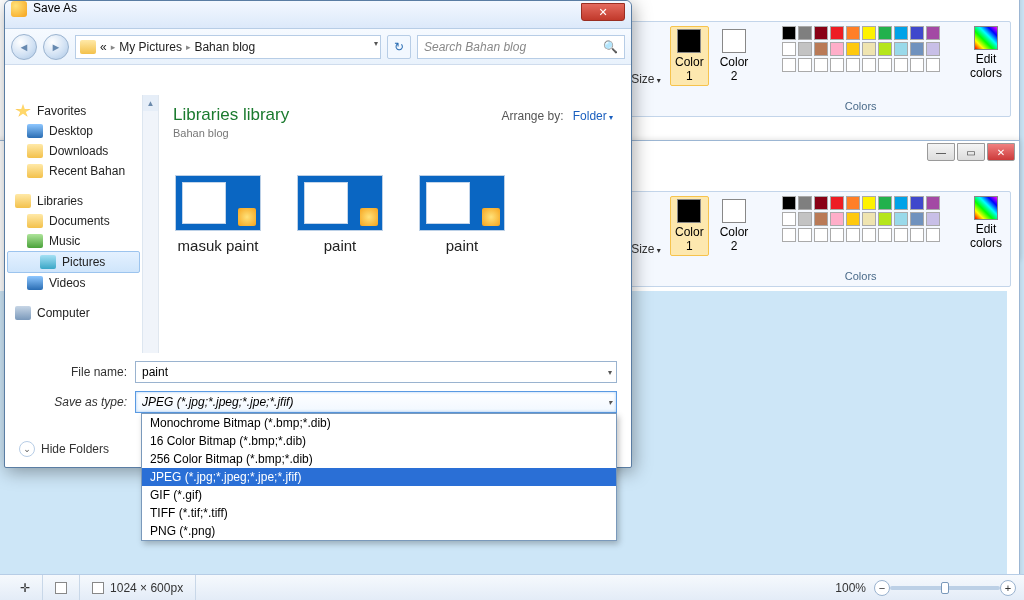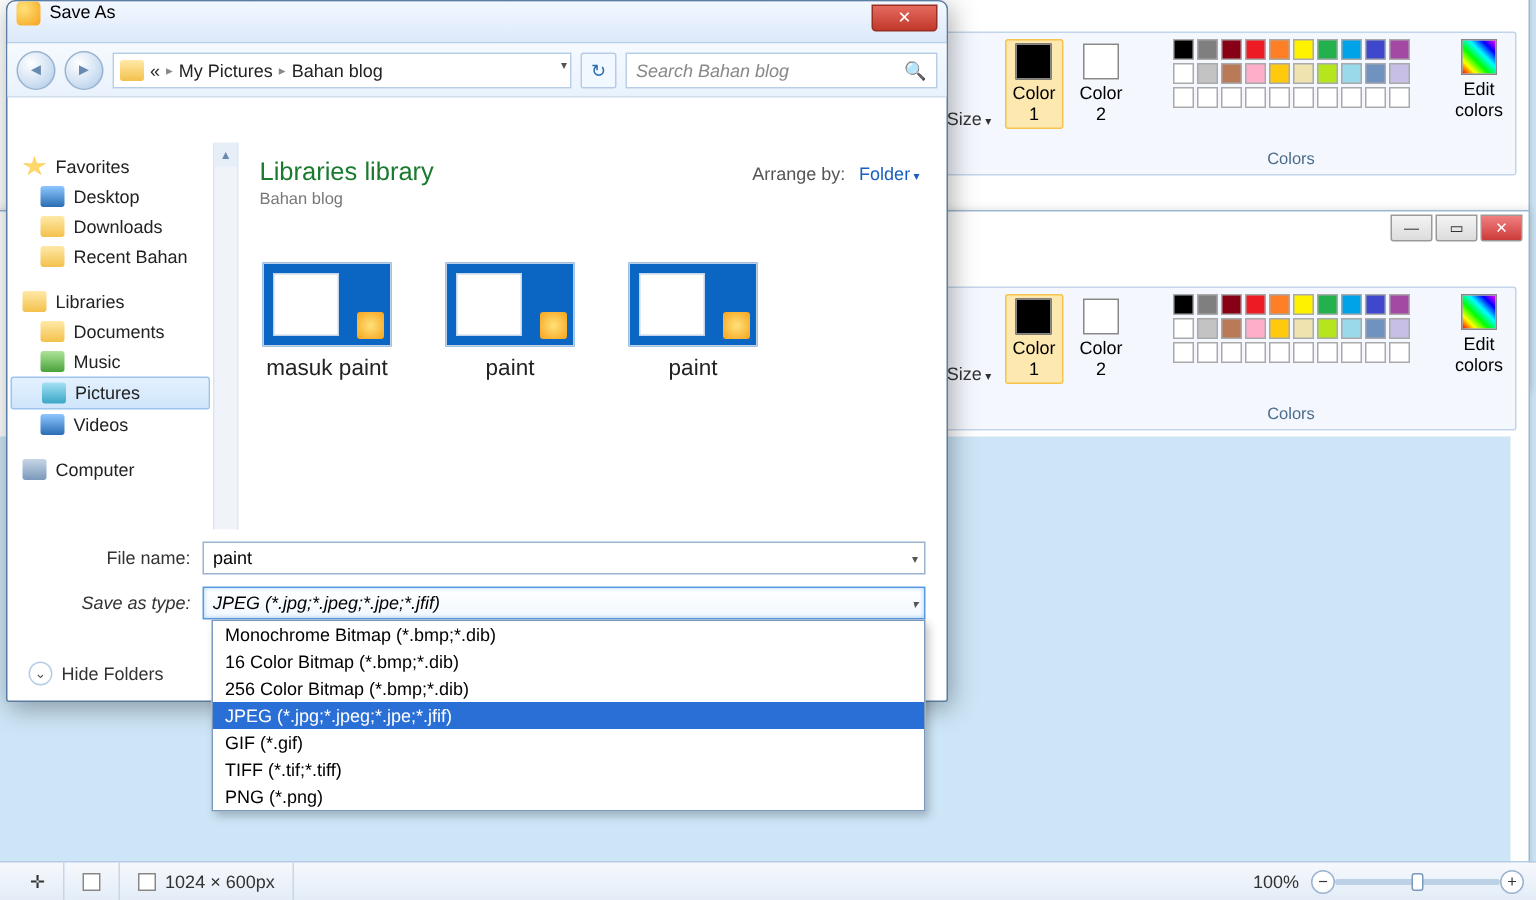--- a/index.html
+++ b/index.html
@@ -62,21 +62,21 @@
 .toolbar-right { position: absolute; right: 8px; top: 5px; display: flex; gap: 6px; align-items: center; }
 .view-btn { width: 30px; height: 20px; border: 1px solid #c3d5ea; background: #f2f8ff; border-radius: 2px; display: flex; align-items: center; justify-content: center; font-size: 10px; color: #3a6a9e; }
 .help-btn { width: 20px; height: 20px; border-radius: 10px; background: radial-gradient(circle at 30% 30%, #8ec7ff, #2a6db3); color: #fff; display: flex; align-items: center; justify-content: center; font-size: 12px; }
 
 .body { position: absolute; top: 94px; left: 0; right: 0; height: 258px; display: flex; }
 .sidebar { width: 154px; border-right: 1px solid #e0e7ef; overflow: hidden; padding: 6px 0; position: relative; }
 .sb-scroll { position: absolute; right: 0; top: 0; width: 16px; height: 100%; background: #f0f4fa; border-left: 1px solid #dde6f0; }
 .sb-scroll .arr { height: 16px; display: flex; align-items: center; justify-content: center; font-size: 8px; color: #6a89ab; background: #e6eef8; }
 .sb-item { display: flex; align-items: center; gap: 6px; padding: 3px 6px 3px 22px; color: #222; position: relative; }
 .sb-item.head { padding-left: 10px; }
-.sb-item.sel { background: linear-gradient(#e4f1ff,#cfe5fb); border: 1px solid #9cc4ee; border-radius: 2px; margin: 0 18px 0 2px; padding-left: 20px; }
+.sb-item.sel { background: linear-gradient(#e4f1ff,#cfe5fb); border: 1px solid #9cc4ee; border-radius: 2px; margin: 0 18px 0 2px; padding-left: 32px; }
 .sb-ico { width: 16px; height: 14px; }
 .ico-star { background: radial-gradient(circle, #ffd76a 40%, #f6a21a); clip-path: polygon(50% 0,61% 35%,98% 35%,68% 57%,79% 91%,50% 70%,21% 91%,32% 57%,2% 35%,39% 35%); }
 .ico-folder { background: linear-gradient(#ffe9a8,#f3c14b); border-radius: 2px; }
 .ico-blue { background: linear-gradient(#8ec7ff,#2a6db3); border-radius: 2px; }
 .ico-green { background: linear-gradient(#aee49a,#4aa23a); border-radius: 2px; }
 .ico-pic { background: linear-gradient(#a4e0f4,#3aa7c7); border-radius: 2px; }
 .ico-comp { background: linear-gradient(#c7d6e6,#7a99bb); border-radius: 2px; }
 .sb-spacer { height: 10px; }
 
 .main { flex: 1; padding: 10px 14px; position: relative; }

